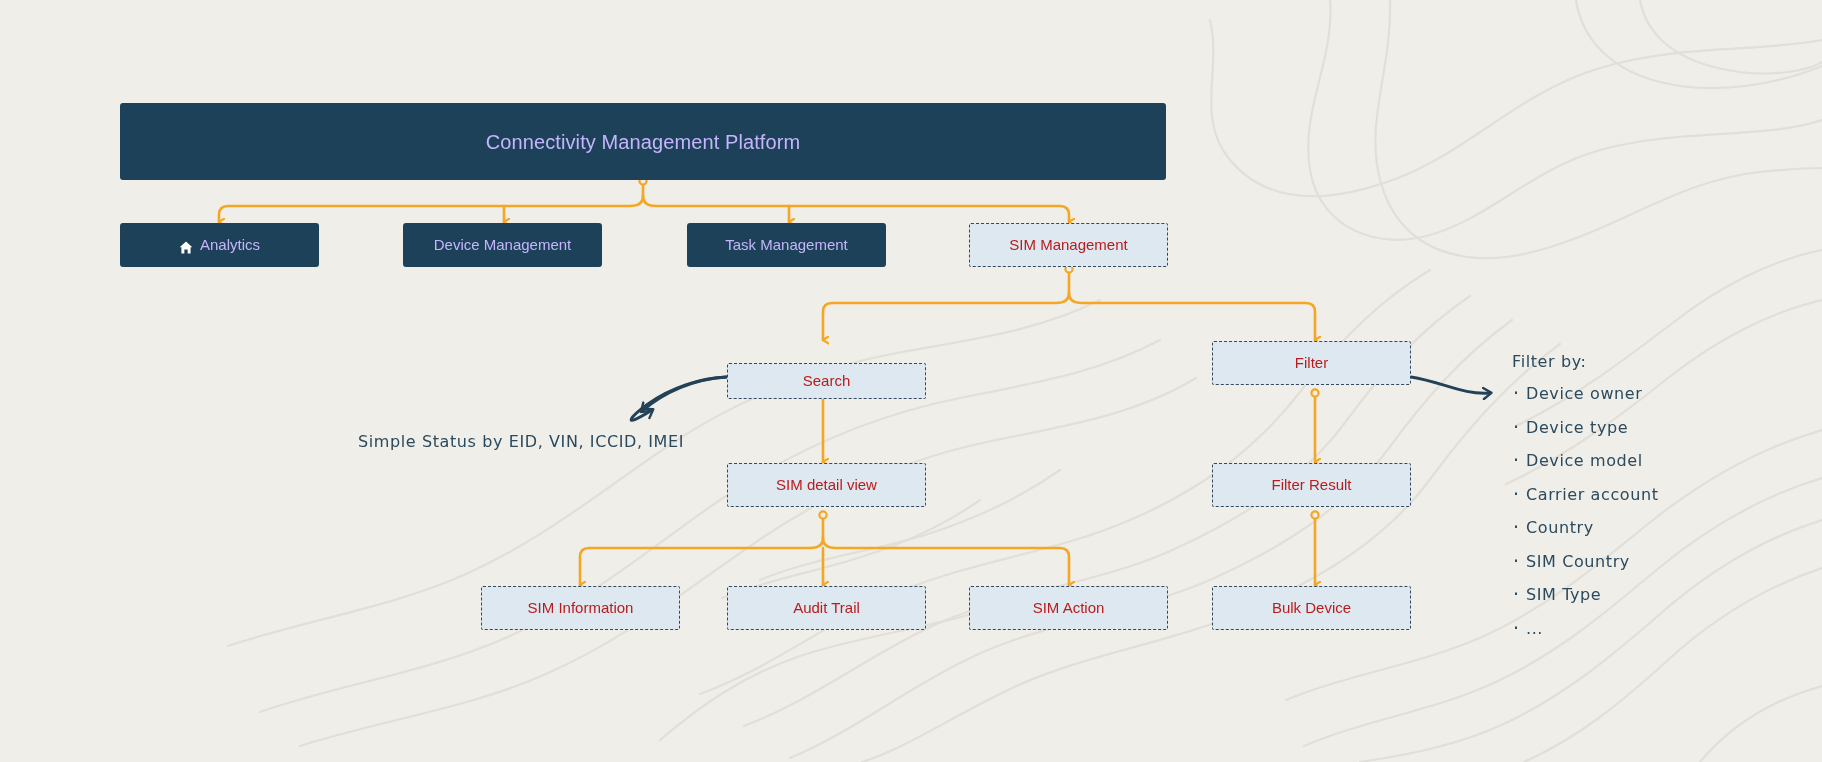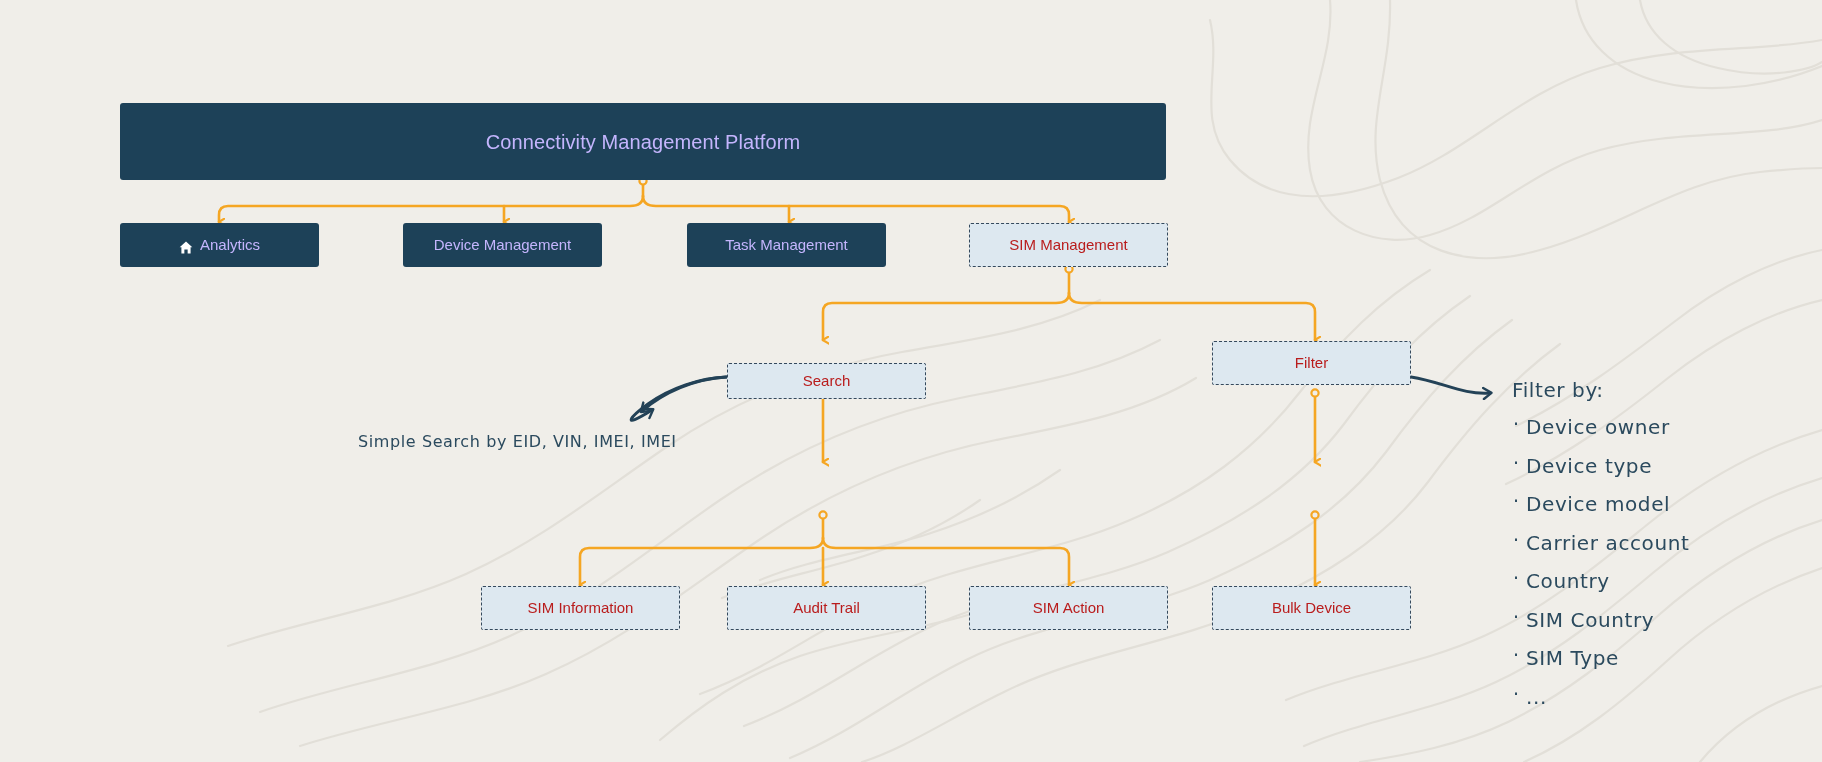--- a/index.html
+++ b/index.html
@@ -77,22 +77,22 @@
     letter-spacing: .6px;
   }
   #search-note {
     left: 358px;
     top: 432px;
     font-size: 16px;
     white-space: nowrap;
   }
   #filter-by-block {
     left: 1512px;
-    top: 378px;
-    font-size: 20px;
+    top: 352px;
+    font-size: 16px;
   }
   #filter-by-title {
     margin: 0 0 13px 0;
     letter-spacing: .6px;
   }
   #filter-by-list {
     list-style: none;
     margin: 0;
     padding: 0 0 0 14px;
   }
@@ -221,39 +221,45 @@
   </div>
 
   <div class="node node-dashed node-lvl3" style="left:727px; top:341px; width:199px; height:36px;margin-top:22px;">
     <span class="node-label">Search</span>
   </div>
 
   <div class="node node-dashed node-lvl3" style="left:1212px; top:341px; width:199px; height:44px;">
     <span class="node-label">Filter</span>
   </div>
 
-
+  <div class="node node-dashed node-lvl3" style="left:727px; top:463px; width:199px; height:44px;">
+    <span class="node-label">SIM detail view</span>
+  </div>
+
+  <div class="node node-dashed node-lvl3" style="left:1212px; top:463px; width:199px; height:44px;">
+    <span class="node-label">Filter Result</span>
+  </div>
 
   <div class="node node-dashed node-lvl3" style="left:481px; top:586px; width:199px; height:44px;">
     <span class="node-label">SIM Information</span>
   </div>
 
   <div class="node node-dashed node-lvl3" style="left:727px; top:586px; width:199px; height:44px;">
     <span class="node-label">Audit Trail</span>
   </div>
 
   <div class="node node-dashed node-lvl3" style="left:969px; top:586px; width:199px; height:44px;">
     <span class="node-label">SIM Action</span>
   </div>
 
   <div class="node node-dashed node-lvl3" style="left:1212px; top:586px; width:199px; height:44px;">
     <span class="node-label">Bulk Device</span>
   </div>
 
-  <div class="annotation" id="search-note">Simple Search by EID, VIN, IMEI, IMEI</div>
+  <div class="annotation" id="search-note">Simple Status by EID, VIN, ICCID, IMEI</div>
 
   <div class="annotation" id="filter-by-block">
     <p id="filter-by-title">Filter by:</p>
     <ul id="filter-by-list">
       <li>Device owner</li>
       <li>Device type</li>
       <li>Device model</li>
       <li>Carrier account</li>
       <li>Country</li>
       <li>SIM Country</li>

